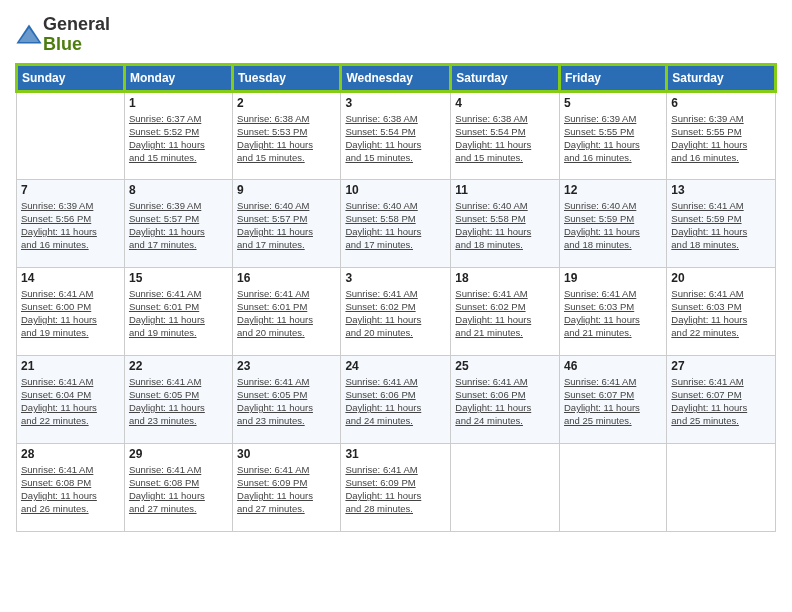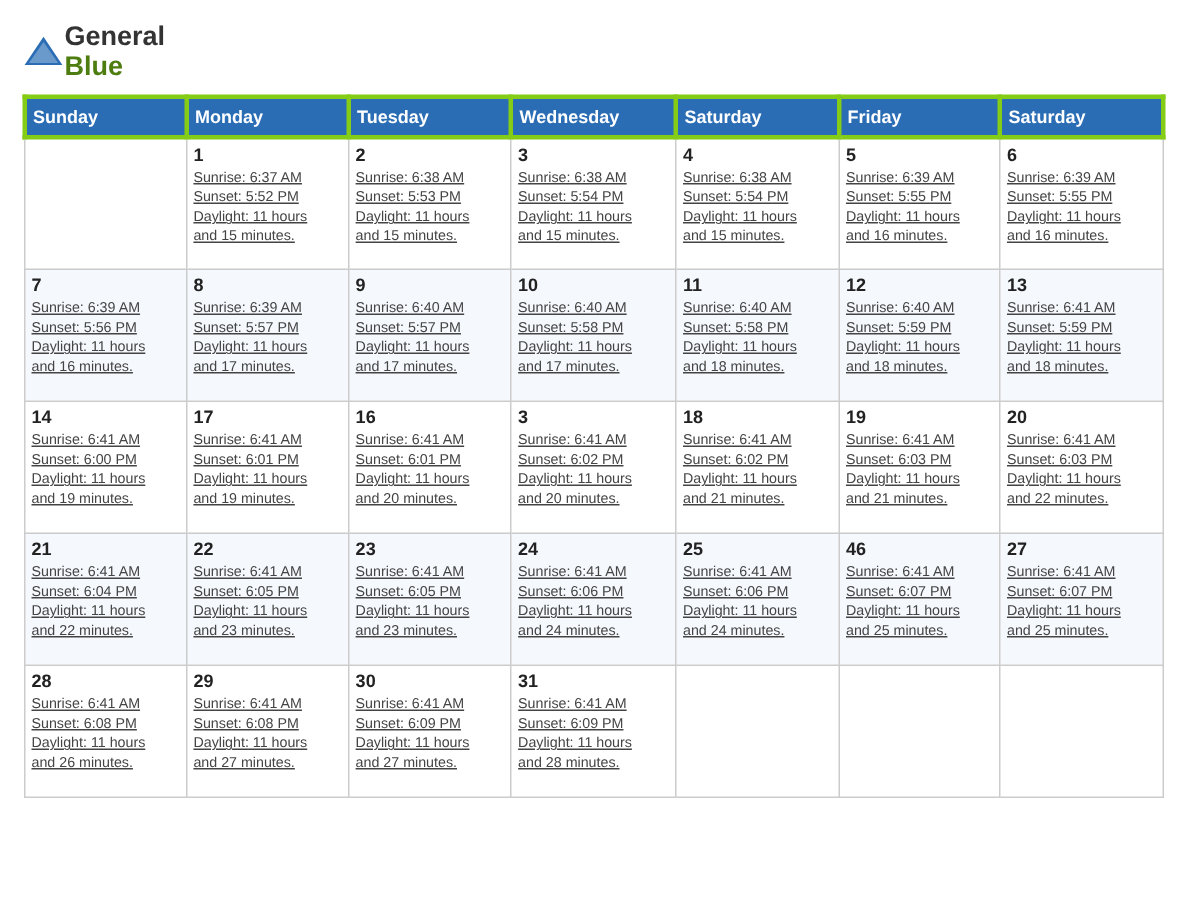--- a/index.html
+++ b/index.html
@@ -176,21 +176,21 @@
           <span class="day-num">13</span>
           <div class="day-info">Sunrise: 6:41 AM<br>Sunset: 5:59 PM<br>Daylight: 11 hours<br>and 18 minutes.</div>
         </td>
       </tr>
       <tr>
         <td>
           <span class="day-num">14</span>
           <div class="day-info">Sunrise: 6:41 AM<br>Sunset: 6:00 PM<br>Daylight: 11 hours<br>and 19 minutes.</div>
         </td>
         <td>
-          <span class="day-num">17</span>
+          <span class="day-num">15</span>
           <div class="day-info">Sunrise: 6:41 AM<br>Sunset: 6:01 PM<br>Daylight: 11 hours<br>and 19 minutes.</div>
         </td>
         <td>
           <span class="day-num">16</span>
           <div class="day-info">Sunrise: 6:41 AM<br>Sunset: 6:01 PM<br>Daylight: 11 hours<br>and 20 minutes.</div>
         </td>
         <td>
           <span class="day-num">3</span>
           <div class="day-info">Sunrise: 6:41 AM<br>Sunset: 6:02 PM<br>Daylight: 11 hours<br>and 20 minutes.</div>
         </td>

